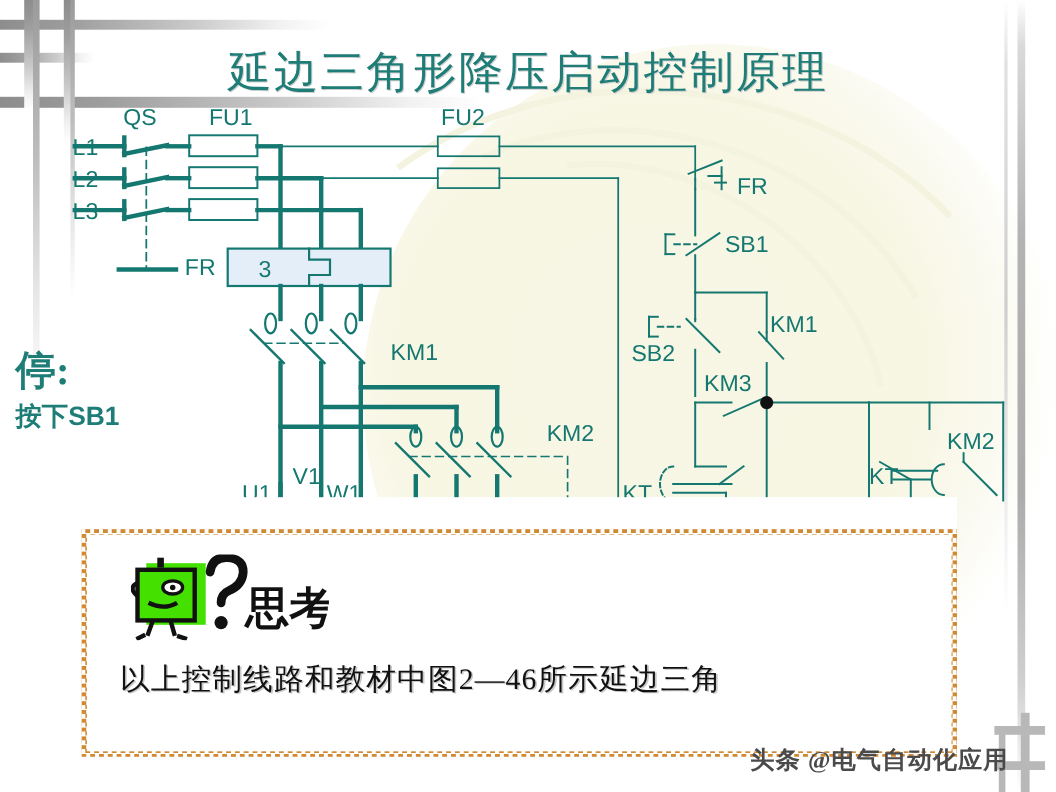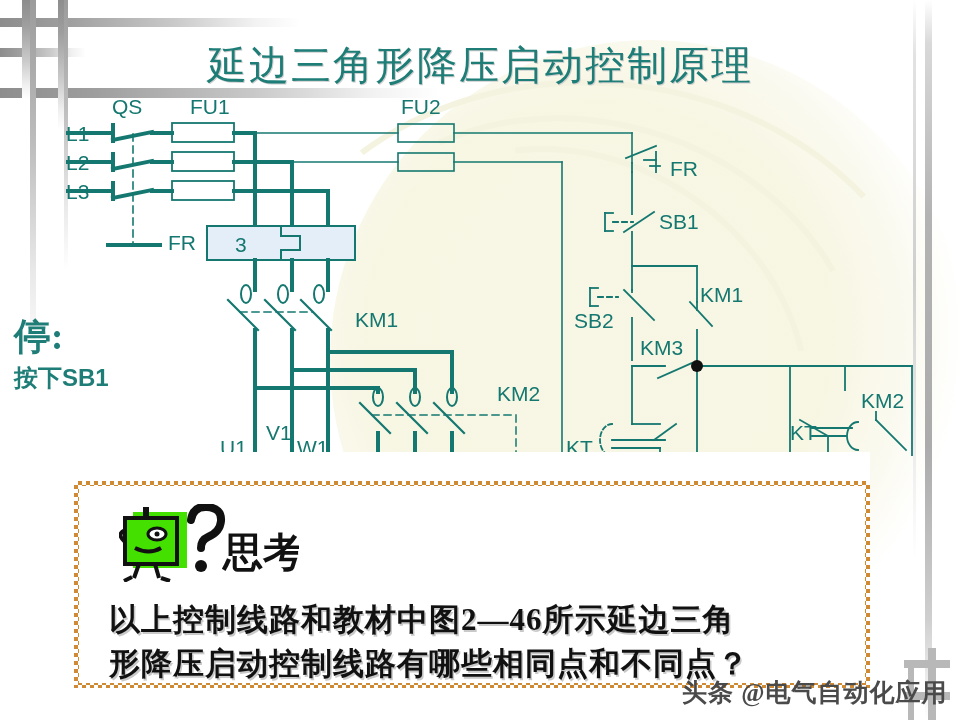--- a/index.html
+++ b/index.html
@@ -52,25 +52,25 @@
   .qbox{position:absolute;left:74px;top:452px;width:796px;height:236px;
     background:#ffffff;box-sizing:border-box;padding:4px;}
   .qbox-border{position:absolute;left:0;top:0;right:0;bottom:0;
     background:
       repeating-conic-gradient(#d08a33 0% 25%, #ffffff 0% 50%) 0 0/8px 8px;
     padding:5px;box-sizing:border-box;margin-top:29px;}
   .qbox-inner{position:relative;width:100%;height:100%;background:#fff;box-sizing:border-box;}
   .qicon{position:absolute;left:40px;top:18px;width:180px;height:78px;}
   .qtext{position:absolute;left:30px;top:112px;width:740px;
     color:#111;font-family:"Liberation Serif","DejaVu Serif",serif;
-    font-size:31px;font-weight:bold;line-height:1.42;letter-spacing:1px;
+    font-size:27px;font-weight:normal;line-height:1.42;letter-spacing:1px;
     text-shadow:1.5px 1.5px 0 #c9c9c9;}
 
   .footer-wm{position:absolute;left:682px;top:676px;color:#4a4a4a;
-    font-size:25px;font-weight:bold;letter-spacing:1px;
+    font-size:22px;font-weight:bold;letter-spacing:1px;
     font-family:"Liberation Serif","DejaVu Serif",serif;}
 
   
   .br-bar{position:absolute;background:#b8b8b8;}
 </style>
 </head>
 <body>
 
 <div id="slide">
 
@@ -318,21 +318,20 @@
           <path d="M20 60 l-5 14 M36 60 l4 14" stroke="#111" stroke-width="4" fill="none"></path>
           <path d="M13 73 l-8 4 M42 74 l9 3" stroke="#111" stroke-width="4" fill="none"></path>
           <rect x="24" y="3" width="6" height="9" fill="#111"></rect>
           <path d="M72 16 q2-14 16-13 q15 1 14 14 q-1 11-13 16 q-7 3-7 11" stroke="#111" stroke-width="8" fill="none" stroke-linecap="round"></path>
           <circle cx="82" cy="62" r="6" fill="#111"></circle>
           <text x="104" y="62" font-family="'Liberation Serif','DejaVu Serif',serif" font-size="40" font-weight="bold" fill="#111">思考</text>
         </svg>
 
         <div class="qtext">
           <div>以上控制线路和教材中图2—46所示延边三角</div>
-          <div>形降压启动控制线路有哪些相同点和不同点？</div>
         </div>
       </div>
     </div>
   </div>
 
   <div class="footer-wm">头条 @电气自动化应用</div>
 
 </div>
 
 </body></html>

